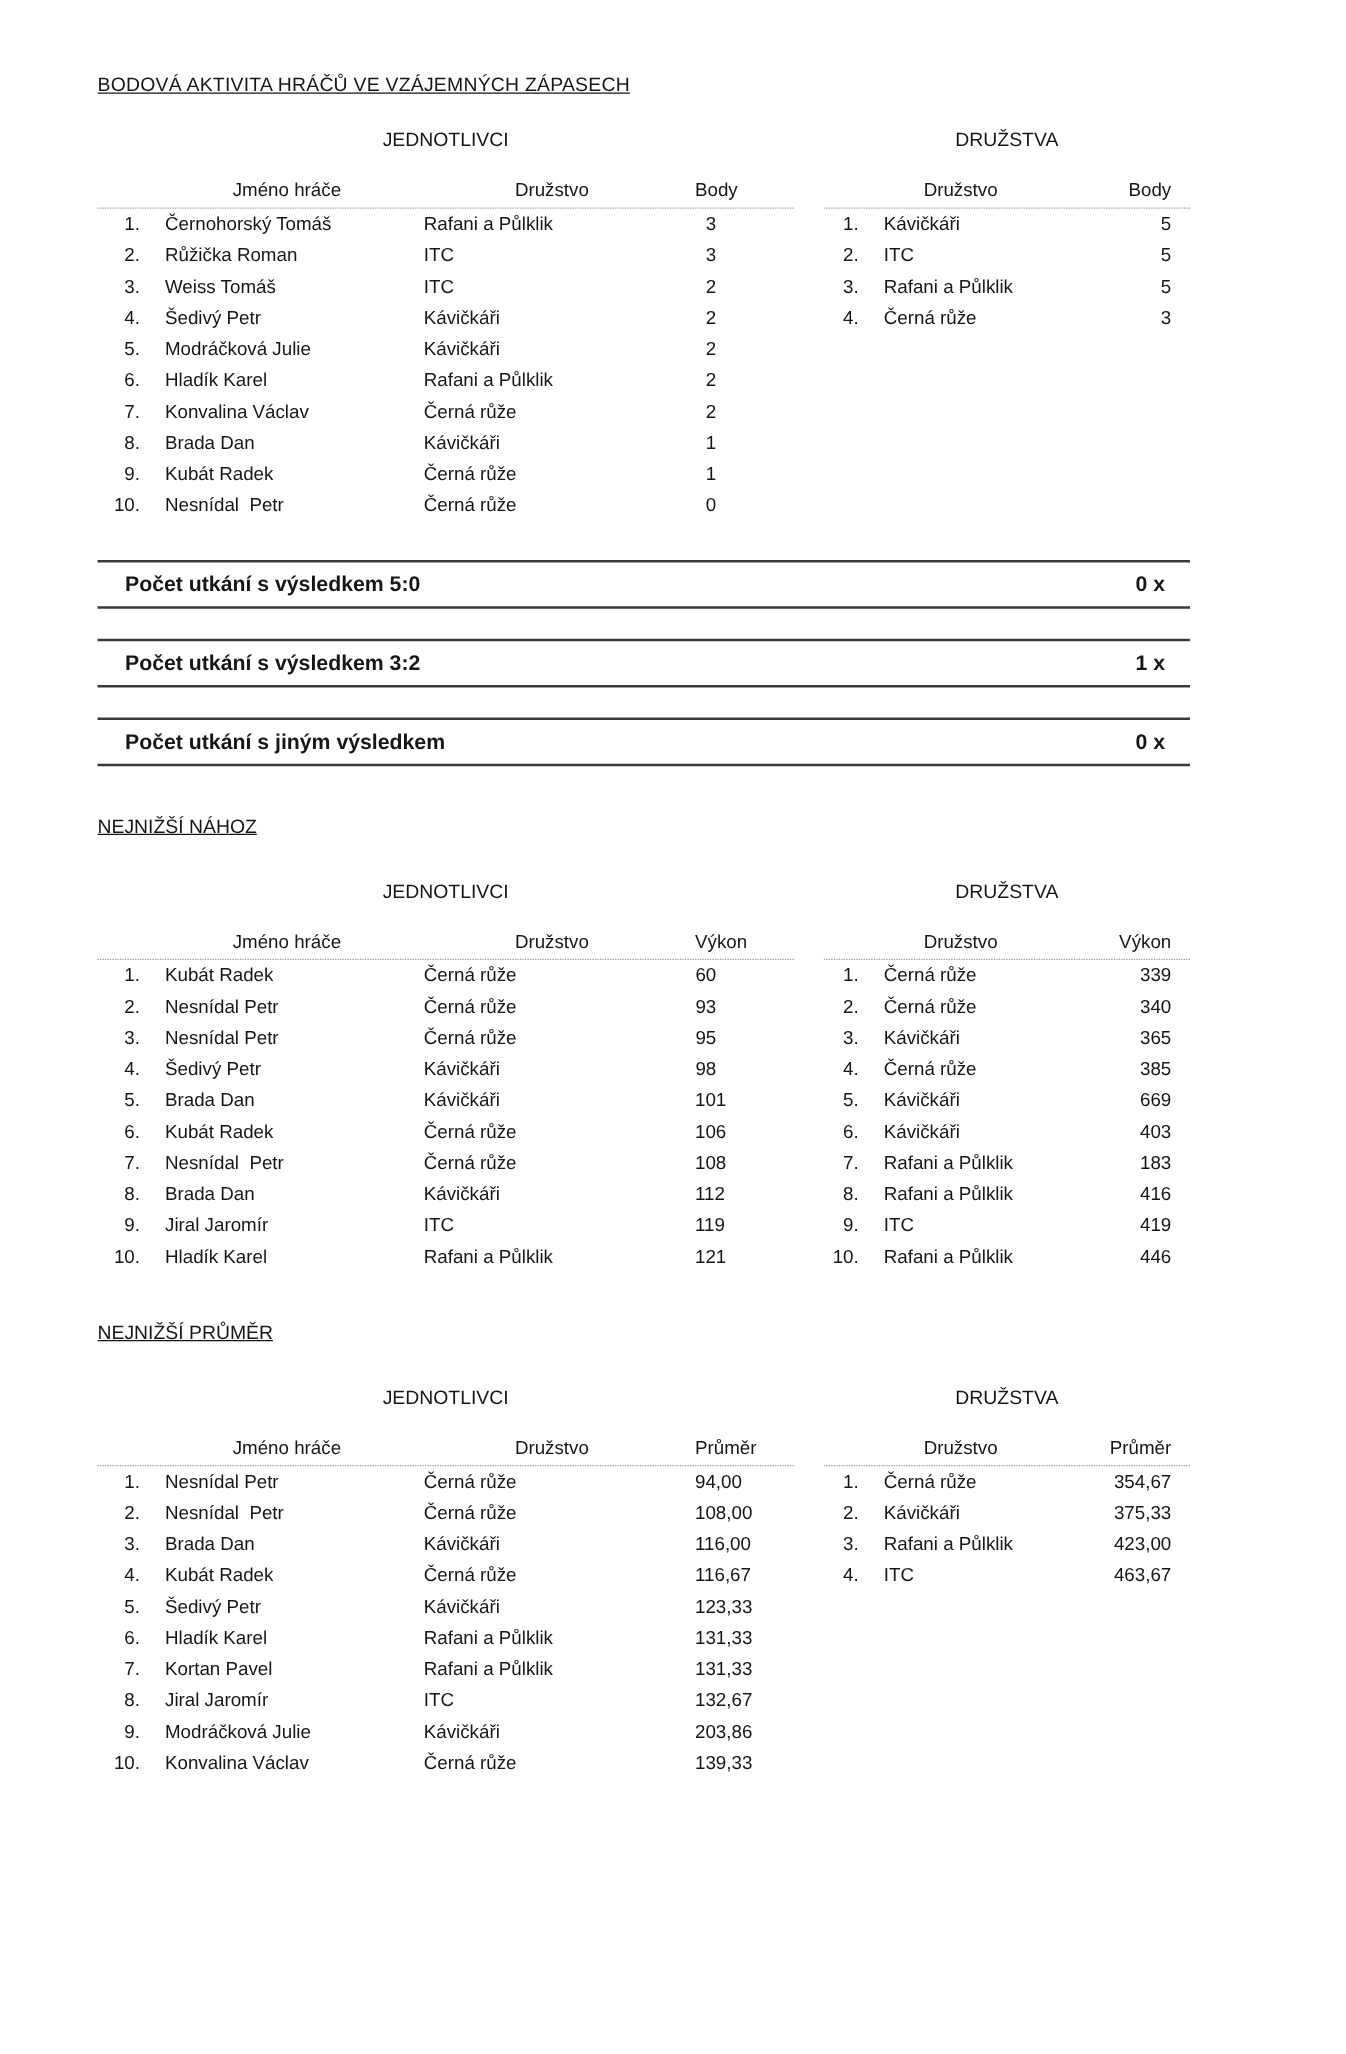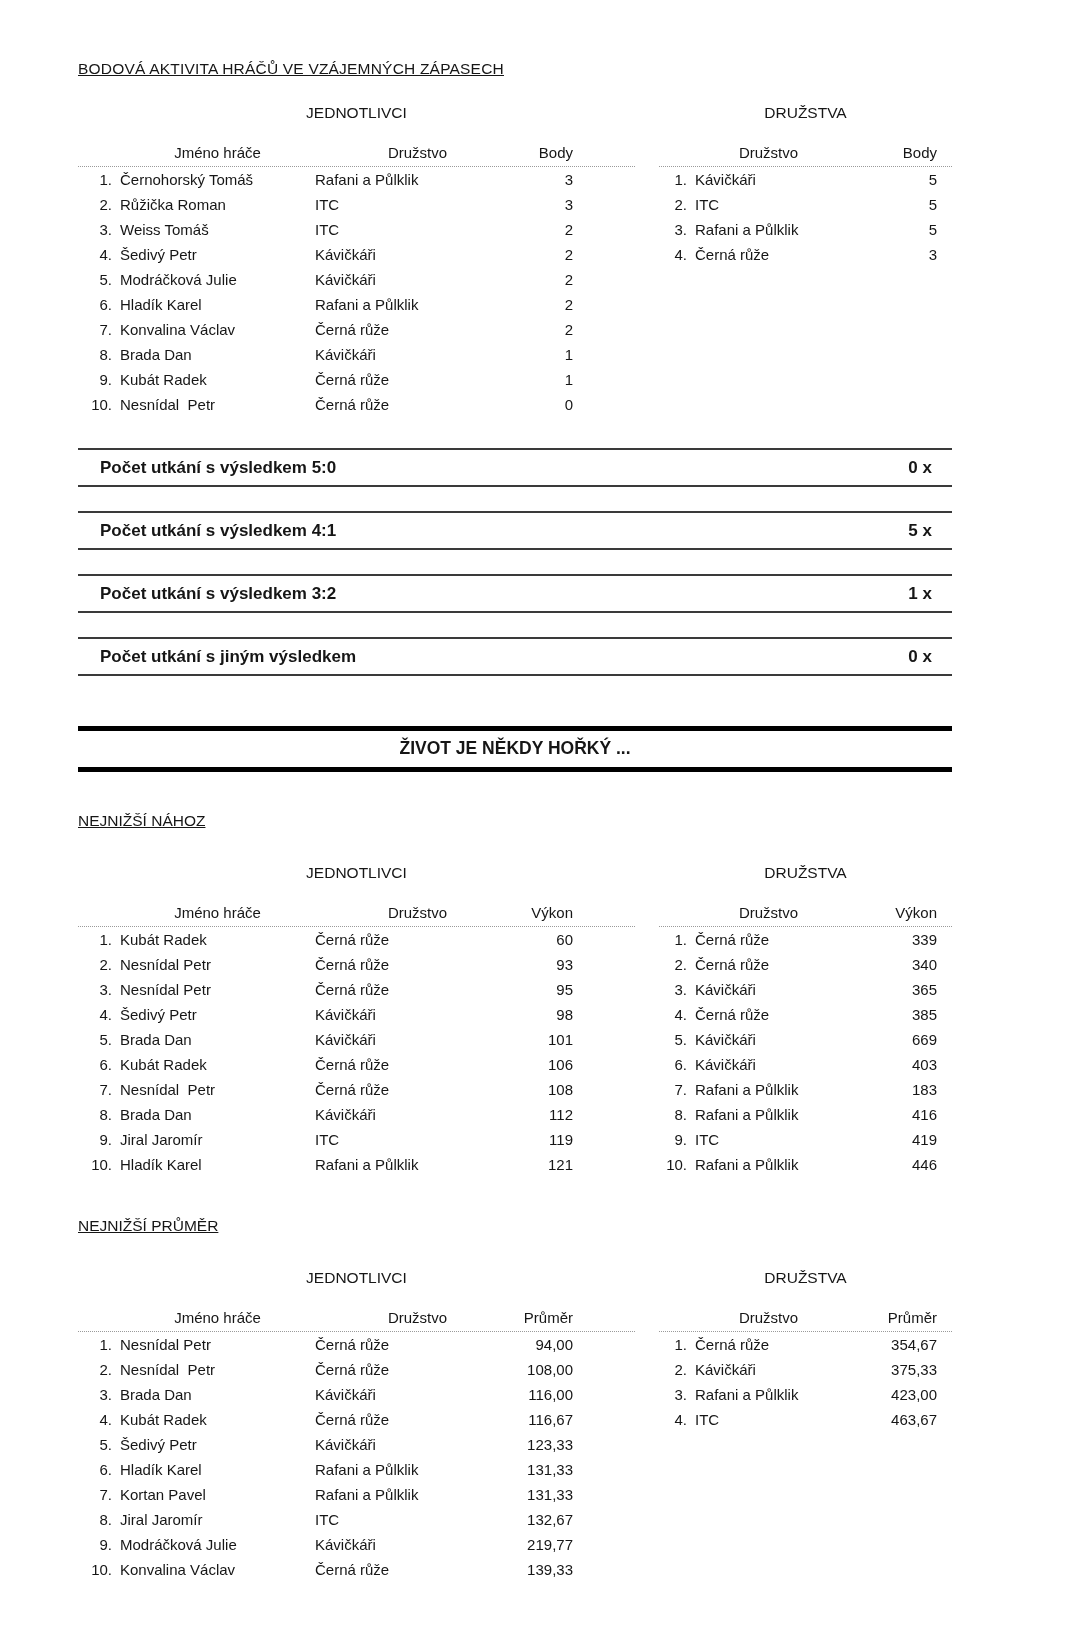--- a/index.html
+++ b/index.html
@@ -23,21 +23,21 @@
   }
   .columns { display:flex; gap:24px; }
   .col-left  { width:557px; }
   .col-right { width:293px; }
   .tbl-heading {
     text-align:center;
     font-size:15.5px;
     margin:0 0 20px 0;
     font-weight:normal;
   }
-  .trow { display:grid; line-height:25px; }
+  .trow { display:grid; line-height:25px;gap:12px; }
   .trow span { white-space:pre; overflow:hidden; }
   .cols4 { grid-template-columns:34px 203px 205px 1fr; }
   .cols4 .c0 { text-align:right; }
   .cols4 .c1 { padding-left:8px; }
   .cols4 .c3 { text-align:right; padding-right:62px; }
   .cols3 { grid-template-columns:28px 1fr 110px; }
   .cols3 .c0 { text-align:right; }
   .cols3 .c1 { padding-left:8px; }
   .cols3 .c2 { text-align:right; padding-right:15px; }
   .thead { border-bottom:1px dotted #9a9a9a; padding-bottom:2px; line-height:22px; }
@@ -180,34 +180,29 @@
         </div>
     </div>
   </div>
 
   <div class="bars">
     <div class="bar">
       <span>Počet utkání s výsledkem 5:0</span>
       <span>0 x</span>
     </div>
     <div class="bar">
-      <span>Počet utkání s výsledkem 4:1</span>
-      <span>5 x</span>
-    </div>
-    <div class="bar">
       <span>Počet utkání s výsledkem 3:2</span>
       <span>1 x</span>
     </div>
     <div class="bar">
       <span>Počet utkání s jiným výsledkem</span>
       <span>0 x</span>
     </div>
   </div>
 
-  <div class="banner">ŽIVOT JE NĚKDY HOŘKÝ ...</div>
 
   <h2 class="section-heading">NEJNIŽŠÍ NÁHOZ</h2>
   <div class="columns section-tables">
     <div class="col-left">
       <div class="tbl-heading">JEDNOTLIVCI</div>
       <div class="trow cols4 thead">
         <span class="c0"></span>
         <span class="c1 th-center">Jméno hráče</span>
         <span class="c2 th-center">Družstvo</span>
         <span class="c3">Výkon</span>
@@ -393,21 +388,21 @@
           <div class="trow cols4">
             <span class="c0">8.</span>
             <span class="c1">Jiral Jaromír</span>
             <span class="c2">ITC</span>
             <span class="c3">132,67</span>
           </div>
           <div class="trow cols4">
             <span class="c0">9.</span>
             <span class="c1">Modráčková Julie</span>
             <span class="c2">Kávičkáři</span>
-            <span class="c3">219,77</span>
+            <span class="c3">203,86</span>
           </div>
           <div class="trow cols4">
             <span class="c0">10.</span>
             <span class="c1">Konvalina Václav</span>
             <span class="c2">Černá růže</span>
             <span class="c3">139,33</span>
           </div>
         </div>
     </div>
     <div class="col-right">

